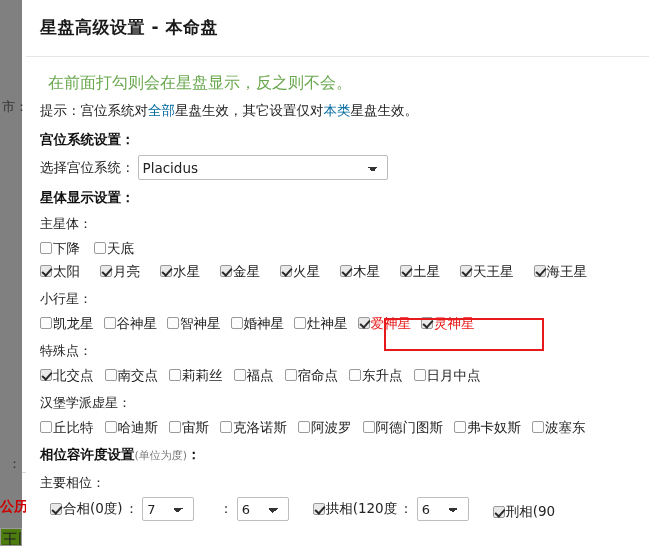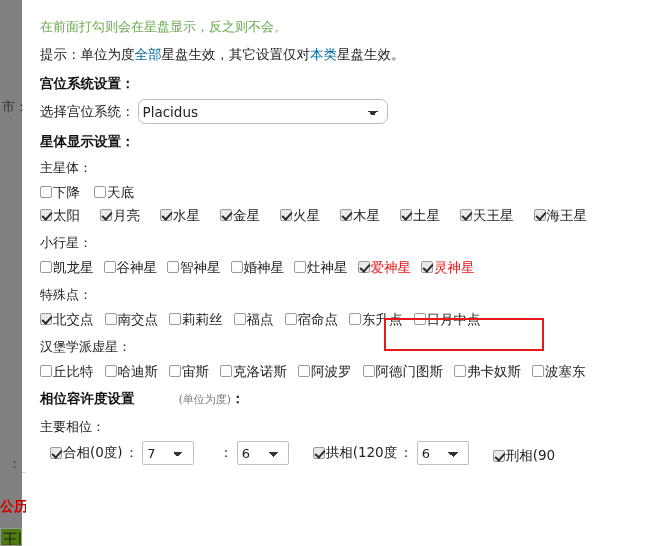--- a/index.html
+++ b/index.html
@@ -79,22 +79,22 @@
     left: 0; right: 0; top: 56px;
     height: 1px;
     background: #e5e5e5;
   }
   .modal-body {
     padding: 12px 0 0 14px;
   }
 
   .note-green {
     color: #6aa84f;
-    font-size: 13px;
-    margin: 5px 0 7px 0;
+    font-size: 16px;
+    margin: 5px 0 7px 8px;
     line-height: 20px;
   }
   .note-black {
     color: #222;
     font-size: 13.5px;
     margin: 0 0 10px 0;
     line-height: 20px;
   }
   .hot { color: #0369a1; }
 
@@ -102,21 +102,20 @@
     font-size: 13.5px;
     font-weight: bold;
     color: #111;
     margin: 8px 0 7px 0;
     line-height: 18px;
   }
   .section-title .unit {
     font-weight: normal;
     font-size: 11px;
     color: #777;
-    margin-left: 44px;
   }
   .group-label {
     font-size: 13px;
     color: #222;
     margin: 9px 0 5px 0;
     line-height: 18px;
   }
 
   .select-row {
     display: flex;
@@ -142,21 +141,21 @@
     -webkit-appearance: none;
     background-image:
       linear-gradient(45deg, transparent 50%, #333 50%),
       linear-gradient(135deg, #333 50%, transparent 50%);
     background-position:
       calc(100% - 14px) 11px,
       calc(100% - 9px) 11px;
     background-size: 5px 5px, 5px 5px;
     background-repeat: no-repeat;
   }
-  select.house-select { width: 250px; border-radius: 7px; }
+  select.house-select { width: 250px; }
   select.orb-select { width: 52px; font-size: 13px; height: 24px;
     background-position: calc(100% - 15px) 10px, calc(100% - 10px) 10px; }
 
   
   .cb-row {
     display: flex;
     align-items: center;
     flex-wrap: nowrap;
     white-space: nowrap;
     line-height: 20px;
@@ -236,26 +235,30 @@
     <div class="bg-text" style="left:2px; top:98px;">市：</div>
     <div class="bg-text" style="left:8px; top:455px;">：</div>
     <div class="bg-text bg-red" style="left:0px; top:498px;">公历</div>
     <div class="bg-box" style="left:0px; top:528px; width:22px; height:18px; padding:1px 0 0 1px;">王国</div>
     <div class="bg-rule" style="top:472px;"></div>
   </div>
 </div>
 
 <div id="modal">
 
+  <div class="modal-header">
+    <div class="modal-title">星盘高级设置 - 本命盘</div>
+    <div class="modal-divider"></div>
+  </div>
 
   <div class="modal-body">
 
     <div class="note-green">在前面打勾则会在星盘显示，反之则不会。</div>
 
-    <div class="note-black"><span>提示：单位为度</span><span class="hot">全部</span><span>星盘生效，其它设置仅对</span><span class="hot">本类</span><span>星盘生效。</span></div>
+    <div class="note-black"><span>提示：宫位系统对</span><span class="hot">全部</span><span>星盘生效，其它设置仅对</span><span class="hot">本类</span><span>星盘生效。</span></div>
 
     <div class="section-title">宫位系统设置：</div>
 
     <div class="select-row">
       <span class="lbl">选择宫位系统：</span>
       <select class="ui-select house-select"><option value="Placidus">Placidus</option><option value="Koch">Koch</option><option value="Equal">Equal</option><option value="Whole Sign">Whole Sign</option><option value="Campanus">Campanus</option><option value="Regiomontanus">Regiomontanus</option><option value="Porphyry">Porphyry</option></select>
     </div>
 
     <div class="section-title">星体显示设置：</div>
 

